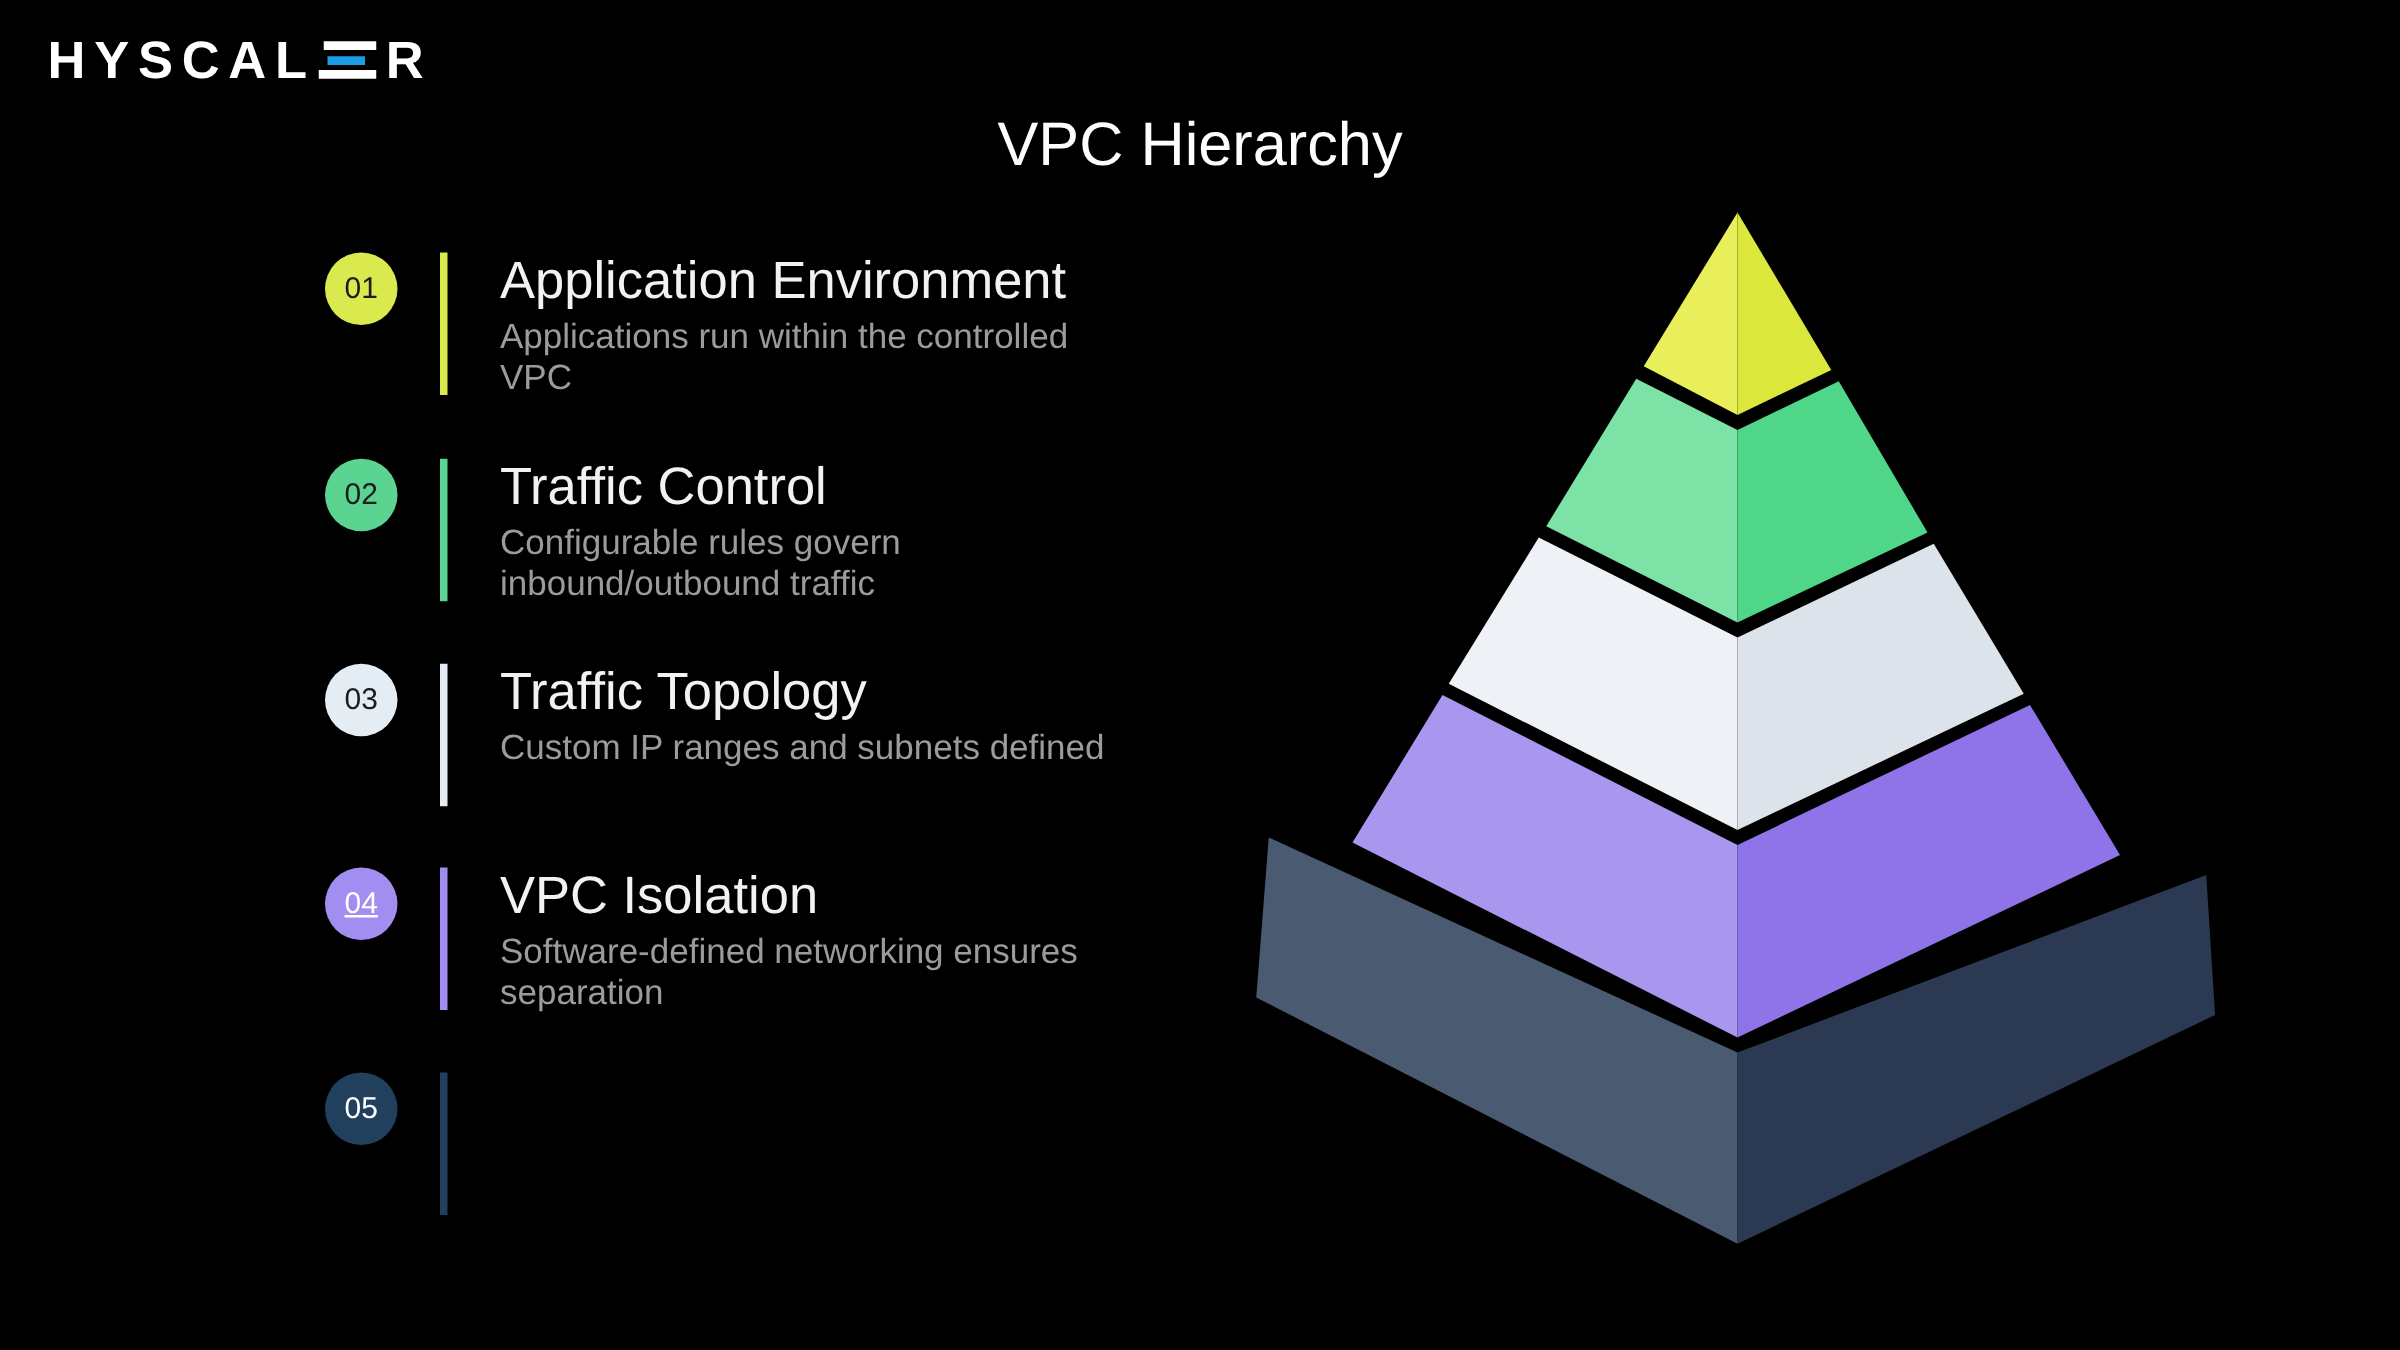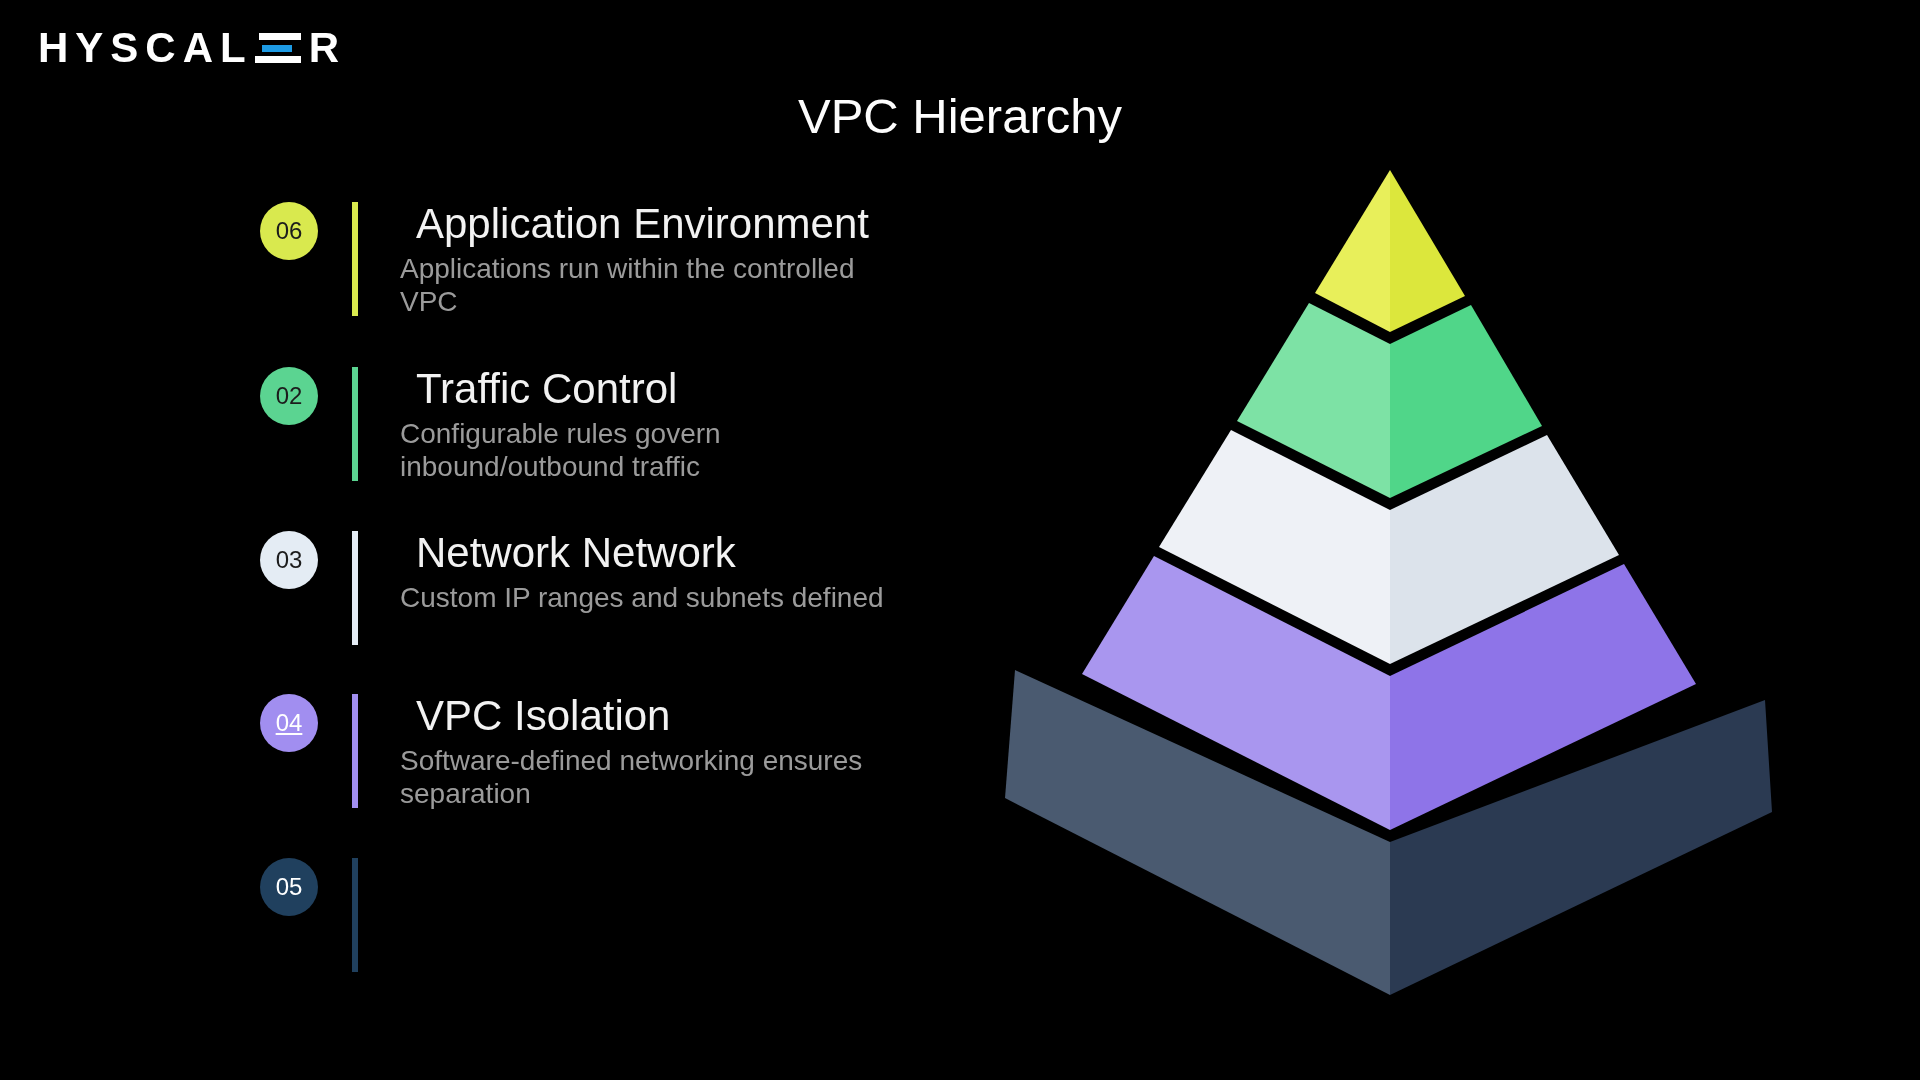--- a/index.html
+++ b/index.html
@@ -26,42 +26,42 @@
   }
   
   .item{position:absolute;left:260px;width:640px;height:120px;}
   .num-circle{
     position:absolute;left:0;top:0;width:58px;height:58px;border-radius:50%;
     display:flex;align-items:center;justify-content:center;
     font-size:24px;font-weight:400;
   }
   .accent-bar{position:absolute;left:92px;top:0;width:6px;height:114px;}
   .item-text{position:absolute;left:140px;top:0;}
-  .item-title{color:#f2f2f2;font-size:42px;font-weight:400;line-height:44px;margin-bottom:6px;white-space:nowrap;margin-left:16px;}
+  .item-title{color:#f2f2f2;font-size:42px;font-weight:400;line-height:44px;margin-bottom:6px;white-space:nowrap;}
   .item-desc{color:#9b9b9b;font-size:28px;line-height:33px;}
   
   .pyramid{position:absolute;left:0;top:0;width:1920px;height:1080px;}
 </style>
 </head>
 <body>
 
 <div class="logo">
   <span>HYSCAL</span>
   <span class="logo-e">
     <span class="bar top"></span>
     <span class="bar mid" style="background-color: rgb(29, 155, 229);"></span>
     <span class="bar bot"></span>
   </span>
   <span>R</span>
 </div>
 
 <div class="page-title">VPC Hierarchy</div>
 
 <div class="item" style="top:202px">
-  <div class="num-circle" style="background-color: rgb(217, 233, 78); color: rgb(28, 28, 28);">06</div>
+  <div class="num-circle" style="background-color: rgb(217, 233, 78); color: rgb(28, 28, 28);">01</div>
   <div class="accent-bar" style="background-color: rgb(217, 233, 78);"></div>
   <div class="item-text">
     <div class="item-title">Application Environment</div>
     <div class="item-desc">
       <div>Applications run within the controlled VPC</div>
     </div>
   </div>
 </div>
 
 <div class="item" style="top:367px">
@@ -73,21 +73,21 @@
       <div>Configurable rules govern</div>
       <div>inbound/outbound traffic</div>
     </div>
   </div>
 </div>
 
 <div class="item" style="top:531px">
   <div class="num-circle" style="background-color: rgb(228, 236, 244); color: rgb(28, 28, 28);">03</div>
   <div class="accent-bar" style="background-color: rgb(228, 236, 244);"></div>
   <div class="item-text">
-    <div class="item-title">Network Network</div>
+    <div class="item-title">Traffic Topology</div>
     <div class="item-desc">
       <div>Custom IP ranges and subnets defined</div>
     </div>
   </div>
 </div>
 
 <div class="item" style="top:694px">
   <div class="num-circle" style="background-color: rgb(161, 142, 240); color: rgb(255, 255, 255); text-decoration: underline;">04</div>
   <div class="accent-bar" style="background-color: rgb(161, 142, 240);"></div>
   <div class="item-text">

